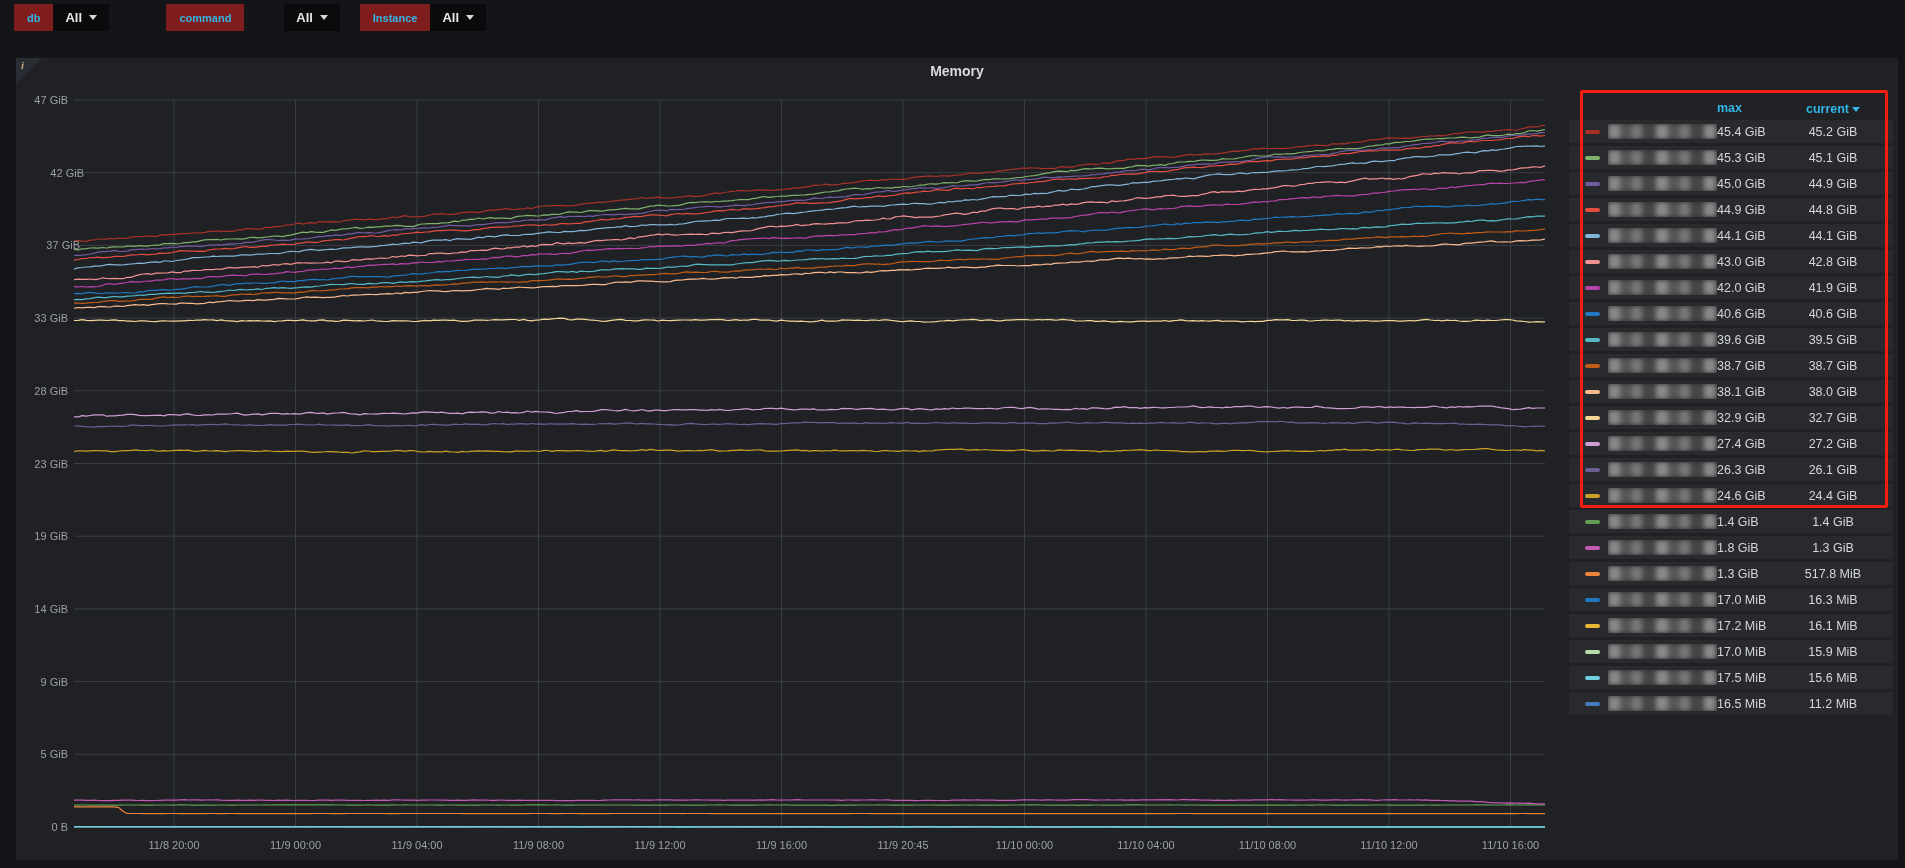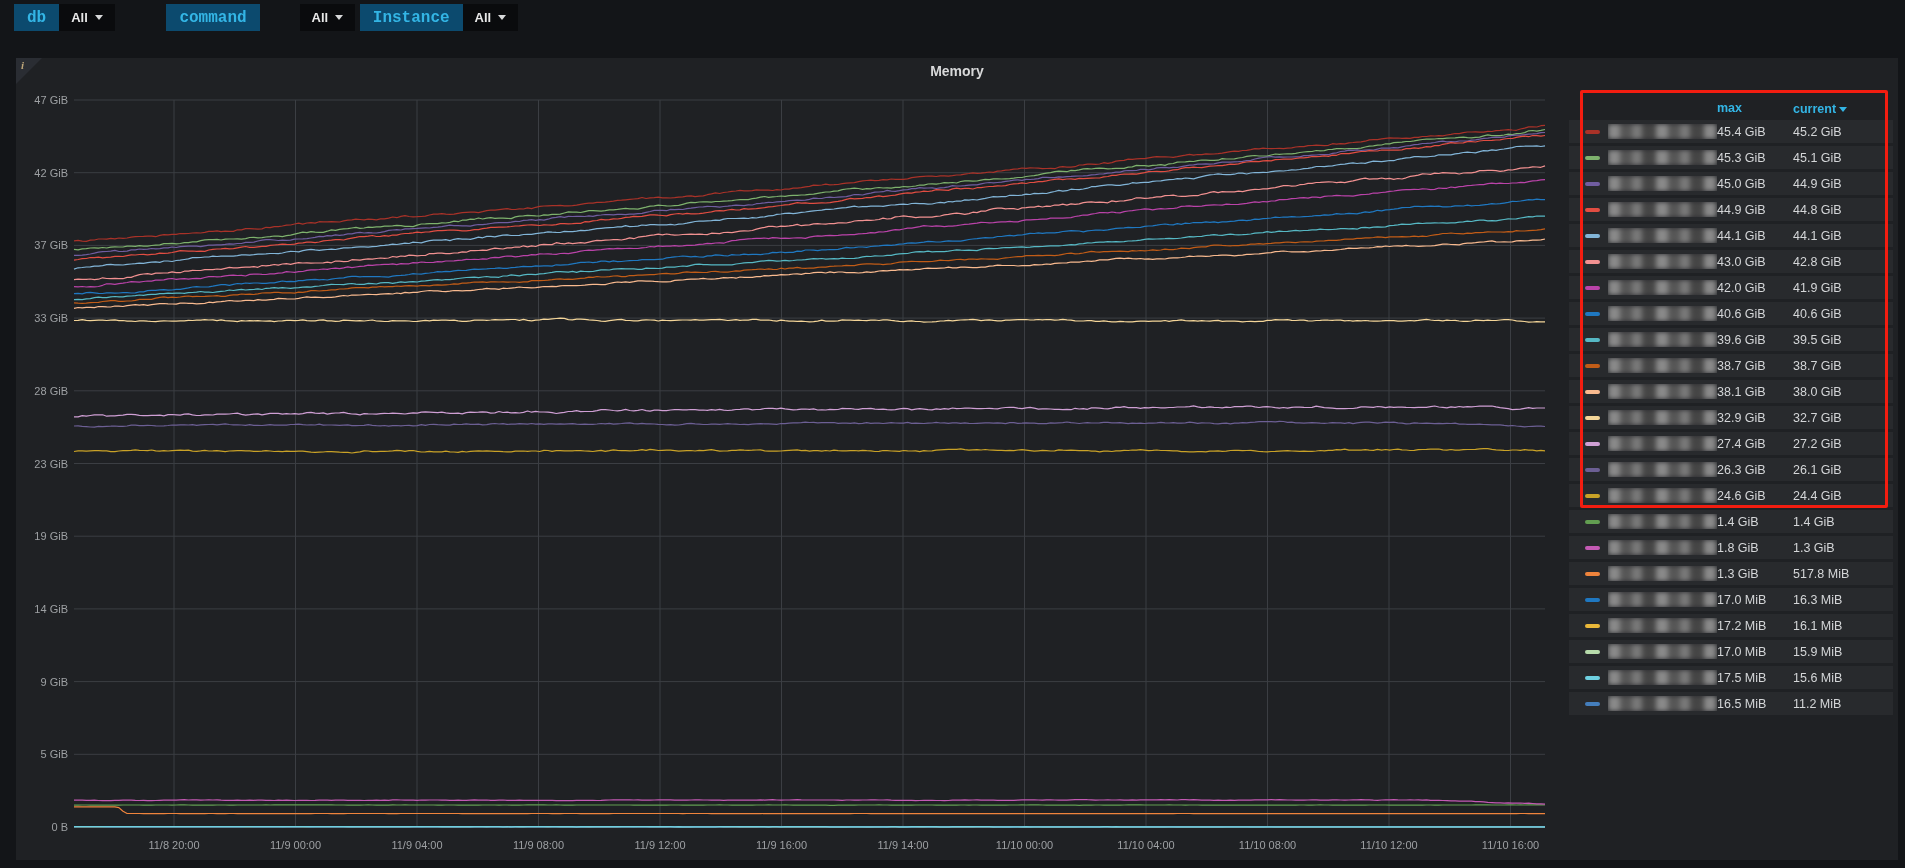--- a/index.html
+++ b/index.html
@@ -2,22 +2,22 @@
 <html><head>
 <meta charset="utf-8">
 <style>
   * { margin:0; padding:0; box-sizing:border-box; }
   html,body { width:1905px; height:868px; background:#131518; overflow:hidden;
               font-family:"Liberation Sans", sans-serif; }
 
   
   .toolbar { position:absolute; left:0; top:0; width:1905px; height:36px; background:#131518; }
   .var-group { position:absolute; top:4px; height:27px; display:flex; align-items:stretch; }
-  .var-label { display:flex; align-items:center; padding:0 13px; background:#0c4a6e;
-               color:#33b5e5; font-size:16px; font-weight:bold;font-family:Liberation Mono, monospace; }
+  .var-label { display:flex; align-items:center; padding:0 13px; background:#7f1d1d;
+               color:#33b5e5; font-size:11px; font-weight:bold; }
   .var-value { display:flex; align-items:center; gap:7px; padding:0 12px; background:#0a0b0d;
                color:#e8e8e8; font-size:13px; font-weight:bold; cursor:pointer; }
   .caret-down { width:0; height:0; border-left:4px solid transparent; border-right:4px solid transparent;
                 border-top:5px solid #d8d9da; display:inline-block; }
 
   
   .panel { position:absolute; left:16px; top:58px; width:1882px; height:802px;
            background:#1f2124; }
   .panel-title { position:absolute; left:0; top:5px; width:100%; text-align:center;
                  color:#d8d9da; font-size:14px; font-weight:bold; cursor:pointer; }
@@ -31,21 +31,21 @@
   .y-tick-label { position:absolute; width:52px; text-align:right; color:#9da0a3; font-size:11px;
                   transform:translateY(-50%); }
   .x-tick-label { position:absolute; width:96px; text-align:center; color:#9da0a3; font-size:11px;
                   transform:translateX(-50%); top:781px; }
 
   
   .legend { position:absolute; left:1553px; top:38px; width:324px; }
   .legend-header { display:flex; align-items:center; height:24px; padding:0 20px 0 16px; }
   .legend-header .name-col { flex:1; }
   .legend-header .max-col, .legend-row .max-col { width:76px; }
-  .legend-header .cur-col, .legend-row .cur-col { width:80px; text-align:left; }
+  .legend-header .cur-col, .legend-row .cur-col { width:80px; text-align:center; }
   .legend-header .hdr { color:#33b5e5; font-size:12.5px; font-weight:bold; cursor:pointer; }
   .sort-caret { width:0; height:0; display:inline-block; margin-left:3px; position:relative; top:-1px;
                 border-left:4px solid transparent; border-right:4px solid transparent;
                 border-top:5px solid #33b5e5; }
   .legend-row { display:flex; align-items:center; height:26px; padding:0 20px 0 16px;
                 background:rgba(255,255,255,0.045); border-bottom:3px solid #1f2124; cursor:pointer; }
   .swatch { width:15px; height:4px; border-radius:2px; margin-right:8px; flex:none; }
   .name-col { flex:1; display:flex; align-items:center; overflow:hidden; }
   .blur-name { height:15px; border-radius:2px; filter:blur(2.5px);
                background-image:
@@ -140,32 +140,32 @@
     </svg>
   <div id="y-labels">
       <div class="y-tick-label" style="left: 0px; top: 769px;">0 B</div>
       <div class="y-tick-label" style="left: 0px; top: 696.3px;">5 GiB</div>
       <div class="y-tick-label" style="left: 0px; top: 623.6px;">9 GiB</div>
       <div class="y-tick-label" style="left: 0px; top: 550.9px;">14 GiB</div>
       <div class="y-tick-label" style="left: 0px; top: 478.2px;">19 GiB</div>
       <div class="y-tick-label" style="left: 0px; top: 405.5px;">23 GiB</div>
       <div class="y-tick-label" style="left: 0px; top: 332.8px;">28 GiB</div>
       <div class="y-tick-label" style="left: 0px; top: 260.1px;">33 GiB</div>
-      <div class="y-tick-label" style="left: 0px; top: 187.4px;">37 GiB</div>
-      <div class="y-tick-label" style="left: 0px; top: 114.7px; text-align: right;">42 GiB</div>
+      <div class="y-tick-label" style="left: 12px; top: 187.4px;">37 GiB</div>
+      <div class="y-tick-label" style="left: 16px; top: 114.7px; text-align: right;">42 GiB</div>
       <div class="y-tick-label" style="left: 0px; top: 42px;">47 GiB</div>
     </div>
   <div id="x-labels">
       <div class="x-tick-label" style="left: 158px;">11/8 20:00</div>
       <div class="x-tick-label" style="left: 279.5px;">11/9 00:00</div>
       <div class="x-tick-label" style="left: 401px;">11/9 04:00</div>
       <div class="x-tick-label" style="left: 522.5px;">11/9 08:00</div>
       <div class="x-tick-label" style="left: 644px;">11/9 12:00</div>
       <div class="x-tick-label" style="left: 765.5px;">11/9 16:00</div>
-      <div class="x-tick-label" style="left: 887px;">11/9 14:00</div>
+      <div class="x-tick-label" style="left: 887px;">11/9 20:45</div>
       <div class="x-tick-label" style="left: 1008.5px;">11/10 00:00</div>
       <div class="x-tick-label" style="left: 1130px;">11/10 04:00</div>
       <div class="x-tick-label" style="left: 1251.5px;">11/10 08:00</div>
       <div class="x-tick-label" style="left: 1373px;">11/10 12:00</div>
       <div class="x-tick-label" style="left: 1494.5px;">11/10 16:00</div>
     </div>
 
   <div class="legend">
     <div class="legend-header">
       <div class="name-col"></div>

